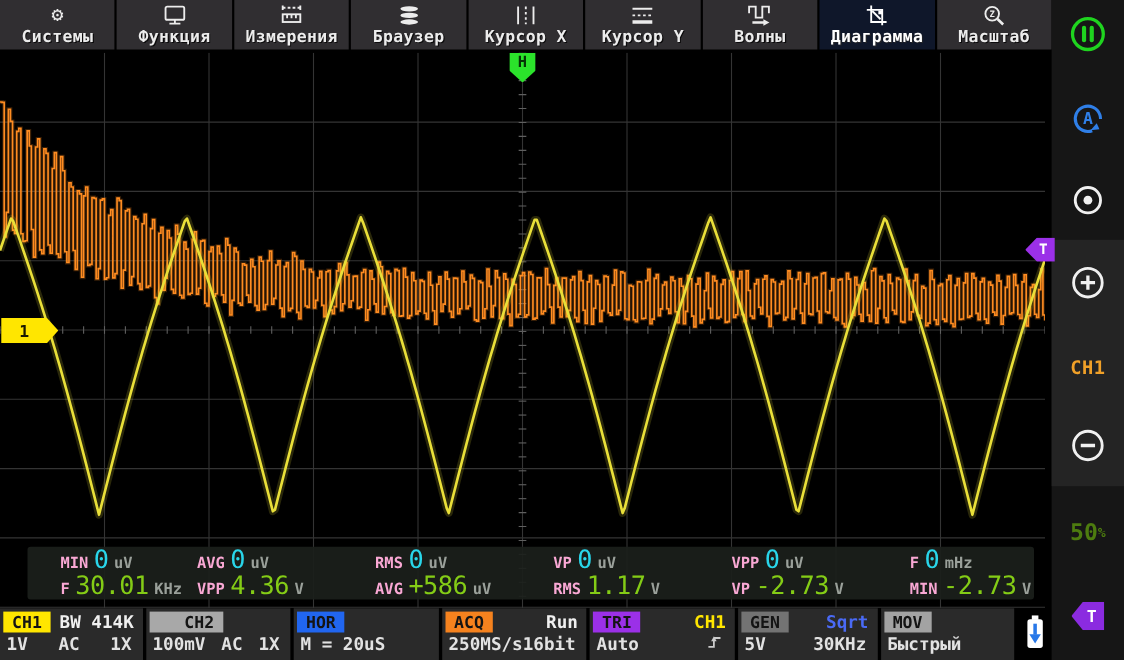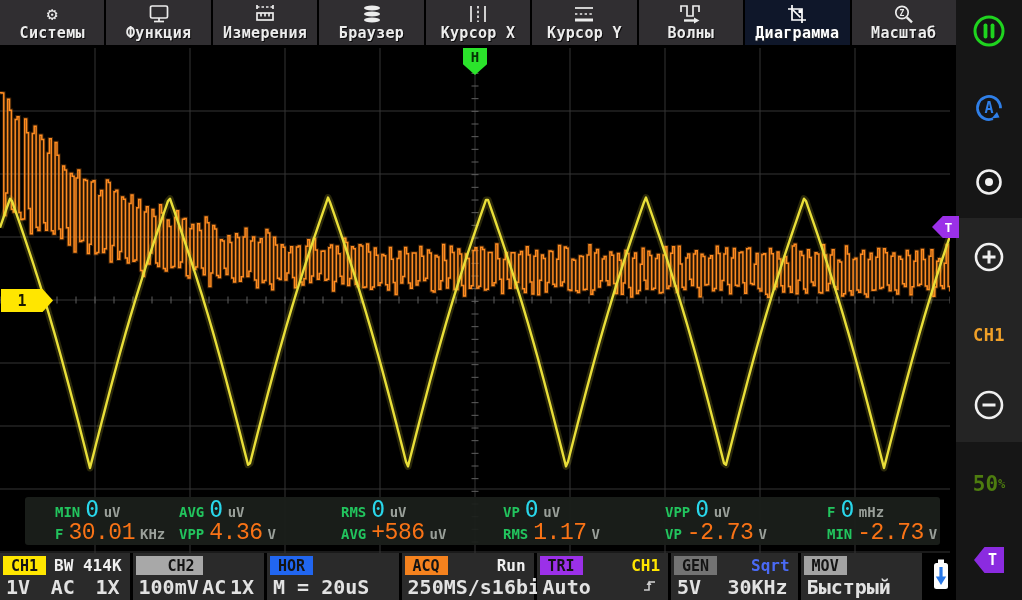--- a/index.html
+++ b/index.html
@@ -28,34 +28,34 @@
     clip-path:polygon(0 50%,40% 0,100% 0,100% 100%,40% 100%);padding-left:6px;}
   .marker-ch1{left:1px;top:241px;width:42px;height:23px;background:#ffe600;color:#1a1a00;font-size:15px;
     clip-path:polygon(0 0,80% 0,100% 50%,80% 100%,0 100%);padding-right:10px;}
 
   
   .meas{position:absolute;left:25px;top:449px;width:915px;height:48px;background:rgba(27,31,27,.93);
     border-radius:3px;display:grid;grid-template-columns:124px 162px 162px 162px 162px 1fr;
     padding-left:30px;box-sizing:border-box;z-index:6;}
   .mcell{display:flex;flex-direction:column;justify-content:center;}
   .mrow{display:flex;align-items:baseline;height:24px;line-height:24px;}
-  .mlab{font-size:14px;font-weight:bold;color:#22c55e;}
+  .mlab{font-size:14px;font-weight:bold;color:#f9a8d4;}
   .mval{font-size:23px;margin:0 5px;letter-spacing:-.5px;}
   .mval.cyan{color:#29d6ea;}
-  .mval.yellow{color:#f97316;font-family:Liberation Mono, monospace;}
+  .mval.yellow{color:#84cc16;}
   .munit{font-size:14px;font-weight:bold;color:#9aa09a;}
 
   
   .statusbar{position:absolute;left:0;top:553px;width:956px;height:47px;background:#000;display:flex;gap:3px;}
   .sec{background:#2a2a2a;display:flex;flex-direction:column;box-sizing:border-box;padding:2px 0 0 0;}
   .srow1{display:flex;align-items:center;justify-content:space-between;height:21px;padding:0 8px 0 3px;}
   .badge{font-size:15px;font-weight:bold;color:#141414;padding:0 8px;height:19px;display:flex;align-items:center;}
   .sright{font-size:16px;font-weight:bold;color:#f0f0f0;}
-  .srow2{display:flex;align-items:center;justify-content:space-between;height:22px;padding:0 10px 0 6px;
-    font-size:20px;font-weight:bold;color:#e2e2e2;}
+  .srow2{display:flex;justify-content:space-between;height:22px;padding:0 10px 0 6px;
+    font-size:16px;font-weight:bold;color:#e2e2e2;}
   .w130{width:130px}.w132{width:132px}.w127{width:127px}.w122{width:122px}
   .batzone{width:31px;display:flex;align-items:center;justify-content:center;background:transparent;}
 
   
   .sidebar{position:absolute;left:956px;top:0;width:66px;height:600px;background:#161616;}
   .sidebar .litesec{position:absolute;left:0;top:218px;width:66px;height:224px;background:#242424;}
   .sbtn{position:absolute;left:50%;transform:translate(-50%,-50%);display:flex;align-items:center;justify-content:center;cursor:pointer;}
   .sb-ch1{color:#f0a028;font-size:17px;font-weight:bold;letter-spacing:.5px;}
   .sb-fifty{color:#4d7c0f;font-weight:bold;font-size:21px;}
   .sb-fifty .pct{font-size:12px;}

